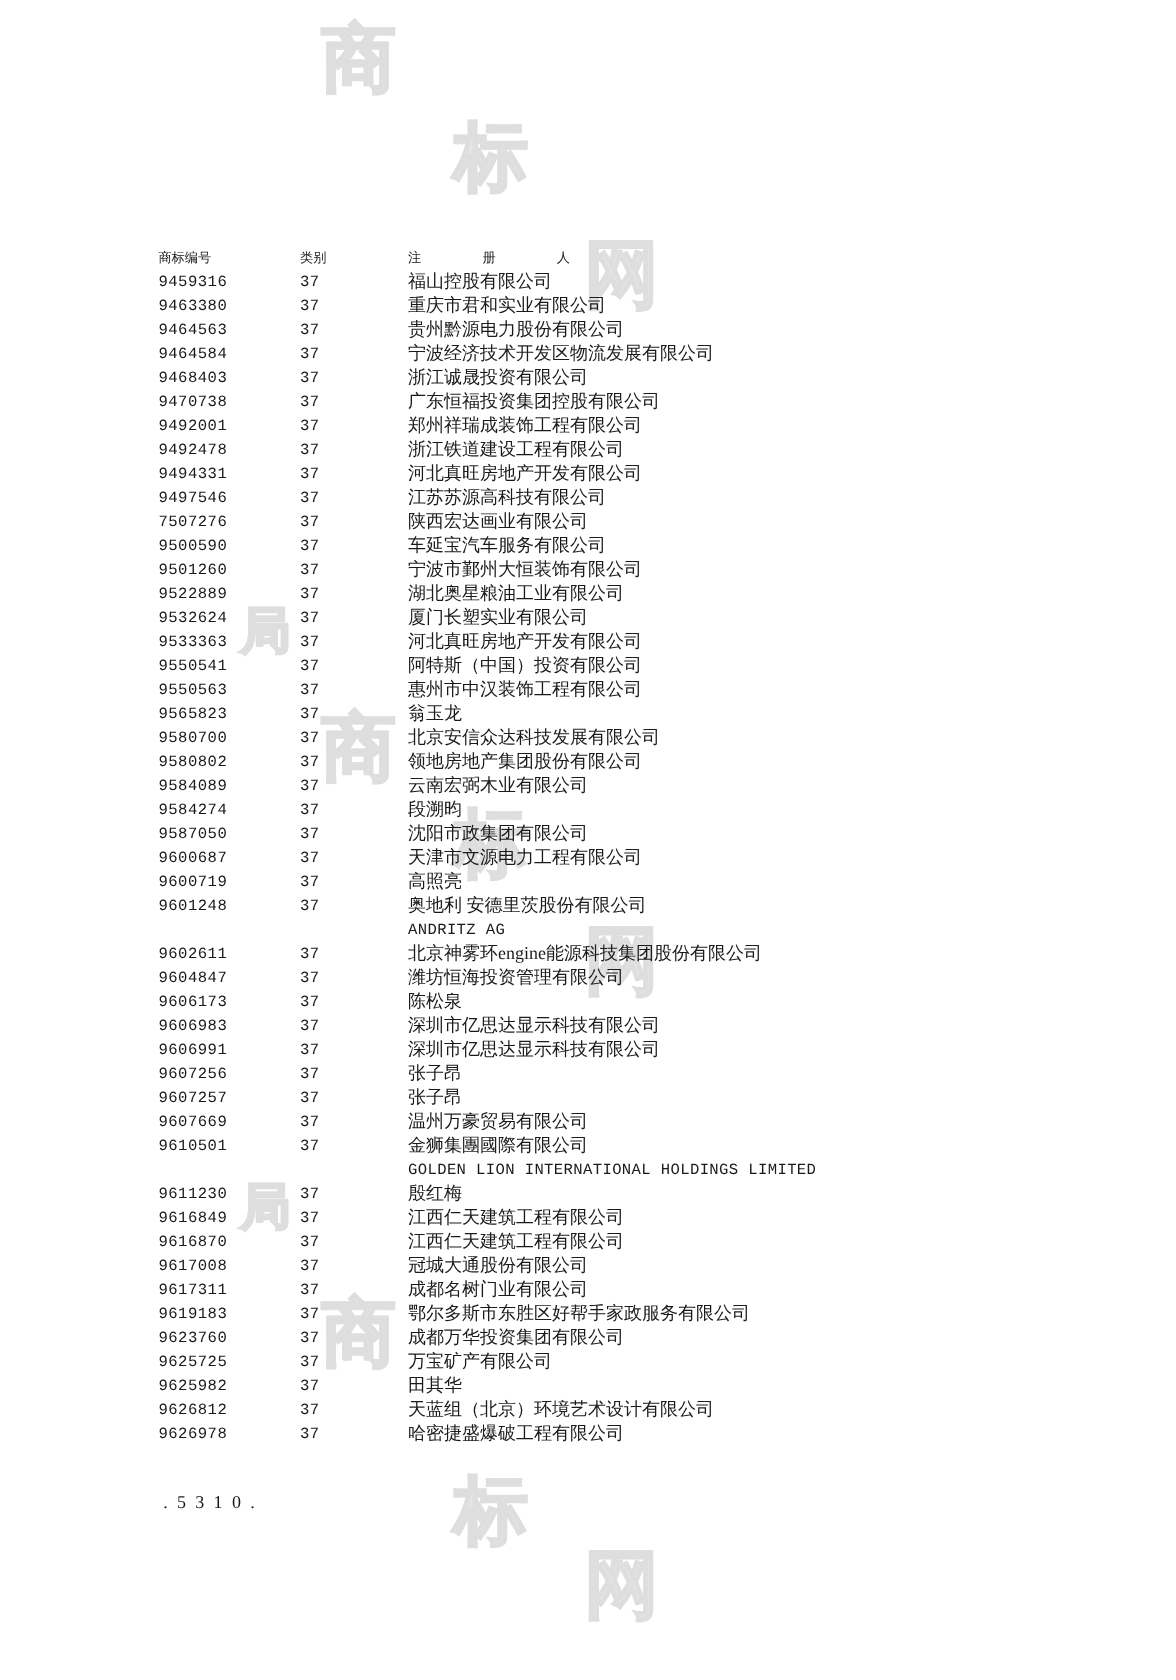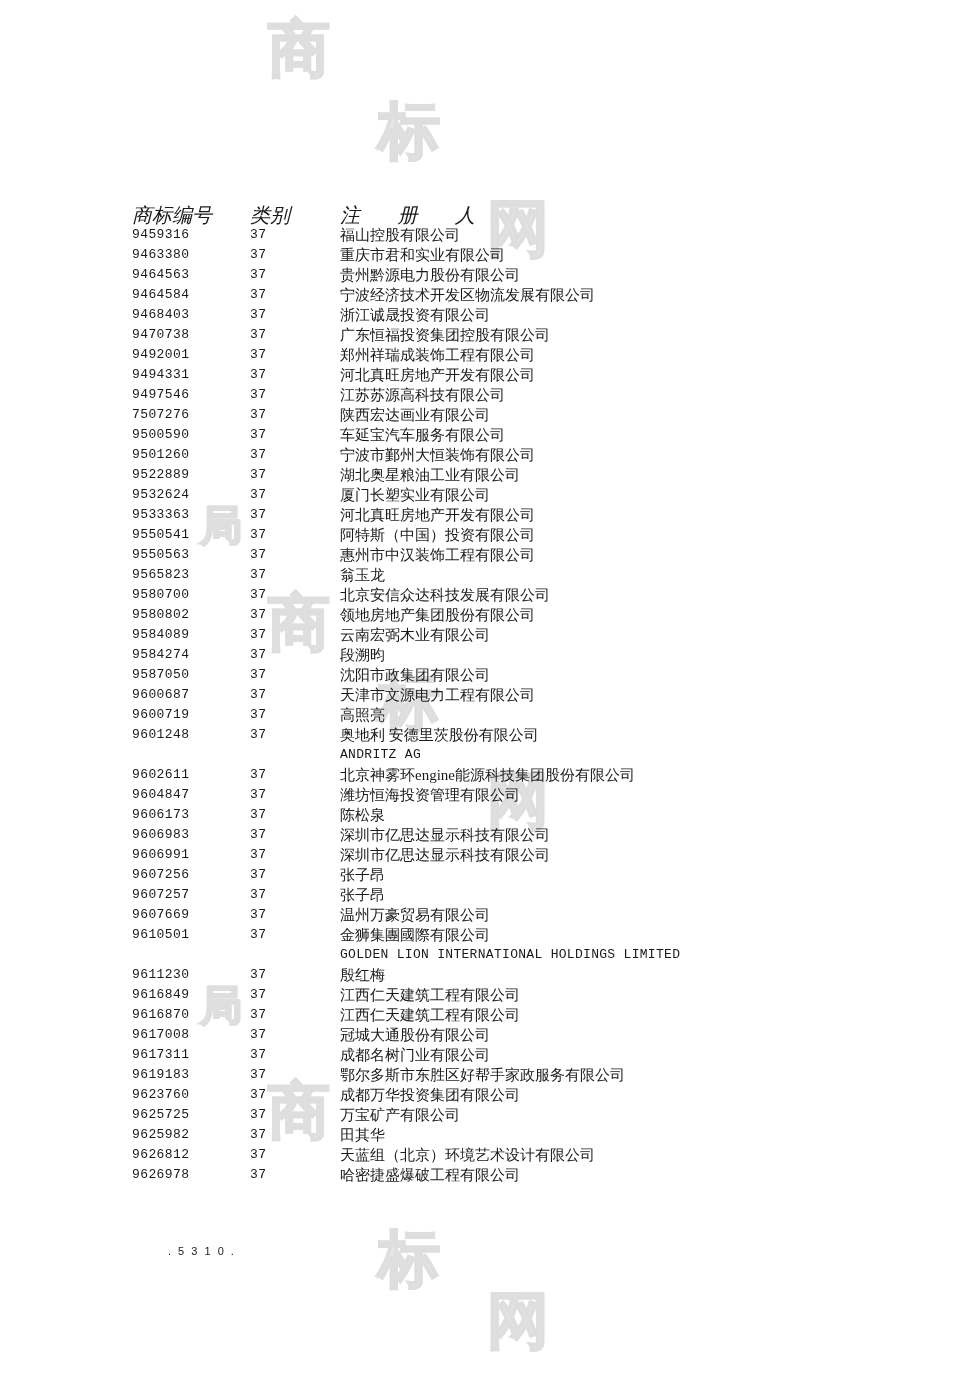--- a/index.html
+++ b/index.html
@@ -63,22 +63,21 @@
     line-height: 20px;
     height: 20px;
     white-space: nowrap;
   }
   .col-no   { width: 118px; }
   .col-cls  { width: 90px; margin-left: 10px; }
   .col-owner{ width: auto; }
 
   thead th {
     padding-bottom: 18px;
-    font-size: 20px;
-    font-style: italic;
+    font-size: 11px;
   }
   .hdr-owner-inner {
     display: inline-block;
     width: 135px;
     text-align: justify;
     text-align-last: justify;
   }
 
   tbody td {
     padding-bottom: 0px;
@@ -95,25 +94,24 @@
     font-family: "Liberation Mono", "DejaVu Sans Mono", monospace;
     font-size: 13px;
     letter-spacing: .3px;
     line-height: 20px;
   }
 
   .page-number {
     position: absolute;
     left: 136px;
     top: 1245px;
-    font-size: 11px;
+    font-size: 15px;
     letter-spacing: 2px;
-    font-family: Liberation Sans, sans-serif;
+    font-family: Liberation Serif, serif;
     z-index: 2;
-    margin-left: 32px;
   }
 </style>
 </head>
 <body>
 
 <div class="watermarks" id="wm-layer">
     <div class="wm" style="left: 268px; top: 18px; font-size: 62px;">商</div>
     <div class="wm" style="left: 378px; top: 100px; font-size: 62px;">标</div>
     <div class="wm" style="left: 487px; top: 198px; font-size: 62px;">网</div>
     <div class="wm" style="left: 200px; top: 505px; font-size: 42px;">局</div>
@@ -169,20 +167,25 @@
             <td class="col-no latin">9470738</td>
             <td class="col-cls latin">37</td>
             <td class="col-owner owner"><span>广东恒福投资集团控股有限公司</span></td>
           </tr>
           <tr>
             <td class="col-no latin">9492001</td>
             <td class="col-cls latin">37</td>
             <td class="col-owner owner"><span>郑州祥瑞成装饰工程有限公司</span></td>
           </tr>
           <tr>
+            <td class="col-no latin">9492478</td>
+            <td class="col-cls latin">37</td>
+            <td class="col-owner owner"><span>浙江铁道建设工程有限公司</span></td>
+          </tr>
+          <tr>
             <td class="col-no latin">9494331</td>
             <td class="col-cls latin">37</td>
             <td class="col-owner owner"><span>河北真旺房地产开发有限公司</span></td>
           </tr>
           <tr>
             <td class="col-no latin">9497546</td>
             <td class="col-cls latin">37</td>
             <td class="col-owner owner"><span>江苏苏源高科技有限公司</span></td>
           </tr>
           <tr>

